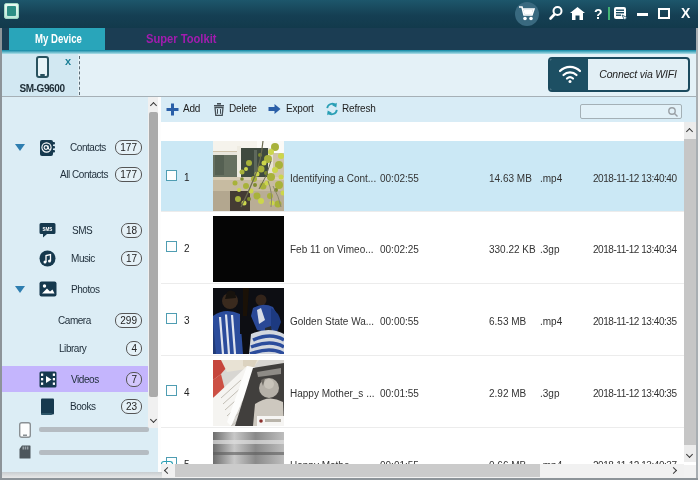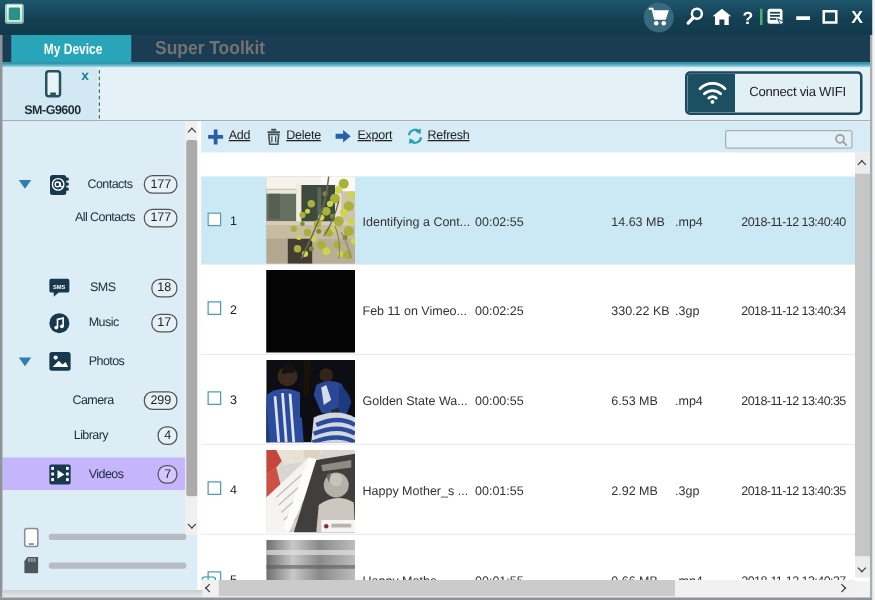--- a/index.html
+++ b/index.html
@@ -18,35 +18,35 @@
 #appicon:after { content:""; position:absolute; left:2px; top:2px; width:9px; height:10px; background:#2d8f85; border-radius:1px; }
 
 
 #cartcircle { left:515px; top:2px; width:24px; height:24px; border-radius:50%; background:#39697f; }
 .ticon { color:#fff; }
 
 
 #tabbar { left:0; top:28px; width:696px; height:22px; background:#1b3d53; }
 #tab1 { left:9px; top:28px; width:96px; height:22px; background:#29a5ba; color:#fff; font-size:12px; font-weight:bold; line-height:22px; }
 #tab1 span { display:inline-block; margin-left:26px; transform:scaleX(0.8); transform-origin:0 50%; }
-#tab2 { left:124px; top:28px; width:120px; height:22px; color:#737373; font-size:15px; font-weight:bold; line-height:22px; }
+#tab2 { left:124px; top:28px; width:120px; height:22px; color:#a21caf; font-size:12px; font-weight:bold; line-height:22px;text-align:center; }
 #tab2 span { display:inline-block; transform:scaleX(0.93); transform-origin:0 50%; }
 
 
 #tealstrip { left:0; top:50px; width:696px; height:4px; background:linear-gradient(#0c86a3,#b0e0ea); }
 
 
 #devicebar { left:2px; top:54px; width:694px; height:43px; background:#e4f1f7; }
 #devcard { left:0px; top:0px; width:76px; height:43px; background:#d2e8f2; }
 #phoneicon { left:34px; top:2px; width:13px; height:22px; border:2px solid #29525f; border-radius:3px; background:#e8f4f8; }
 #phoneicon:after { content:""; position:absolute; left:2px; bottom:0px; width:5px; height:2px; background:#29525f; border-radius:1px; }
 #devx { left:63px; top:1px; color:#1b7f96; font-size:11px; font-weight:bold; }
 #devname { left:0px; top:29px; width:80px; text-align:center; font-size:10px; letter-spacing:-0.4px; font-weight:bold; color:#1c2b34; }
 #dashsep { left:77px; top:2px; width:1px; height:39px; border-left:1px dashed #5a6b75; }
-#wifibtn { left:546px; top:3px; width:142px; height:35px; border:2px solid #1b4a5e; border-radius:4px; background:#e2eff5; overflow:hidden; }
+#wifibtn { left:546px; top:3px; width:142px; height:35px; border:2px solid #1b4a5e; border-radius:4px; background:#e2eff5; overflow:hidden;font-style:italic; }
 #wifibox { position:absolute; left:0; top:0; width:38px; height:31px; background:#1d4f63; }
 #wifitext { position:absolute; left:38px; top:0; width:100px; height:31px; text-align:center; line-height:31px; font-size:10.5px; letter-spacing:-0.2px; color:#222; }
 
 
 #sidebar { left:2px; top:97px; width:156px; height:375px; background:#dcedf5; }
 .srow { position:absolute; left:0; width:146px; height:28px; }
 .srow.sel { background:#c4b5fd; }
 .stext { position:absolute; font-size:10px; letter-spacing:-0.45px; color:#1d2c38; top:8px; }
 .sbadge { position:absolute; top:6px; right:8px; font-size:10px; color:#222; border:1px solid #555; border-radius:7px; padding:0px 4px; line-height:13px; background:rgba(255,255,255,0.25); }
 .tri { position:absolute; left:13px; top:10px; width:0; height:0; border-left:5px solid transparent; border-right:5px solid transparent; border-top:7px solid #2e7eb0; }
@@ -55,21 +55,21 @@
 
 #sscroll { left:146px; top:0px; width:11px; height:331px; background:#f0f0f0; }
 #sthumb { position:absolute; left:1px; top:15px; width:9px; height:285px; background:#ababab; border-radius:2px; }
 
 
 .sbar { position:absolute; left:37px; width:110px; height:5px; background:#b5bcc2; border-radius:2px; }
 
 
 #main { left:160px; top:97px; width:536px; height:368px; background:#fff; }
 #toolbar { left:0; top:0; width:536px; height:25px; background:#d8ecf6; }
-.tbtn { position:absolute; top:6px; font-size:10px; letter-spacing:-0.2px; color:#222;text-decoration:underline; }
+.tbtn { position:absolute; top:6px; font-size:10px; letter-spacing:-0.2px; color:#222; }
 #searchbox { left:420px; top:7px; width:102px; height:15px; background:rgba(255,255,255,0.25); border:1px solid #a4b0b6; border-radius:2px; }
 
 
 #thead { left:0; top:25px; width:524px; height:18px; background:#f1f1ef; }
 .hcell { position:absolute; top:0; height:18px; font-size:10px; letter-spacing:-0.45px; color:#222; line-height:18px; border-right:1px solid #c9c9c9; }
 .hlabel { padding-left:9px; }
 
 
 .trow { position:absolute; left:0; width:524px; height:71px; background:#fff; border-bottom:1px solid #ececec; }
 .trow.sel { background:#cbe8f5; }
@@ -218,20 +218,28 @@
           <rect x="2" y="2.5" width="2.2" height="2.4" fill="#fff"></rect>
           <rect x="2" y="7" width="2.2" height="2.4" fill="#fff"></rect>
           <rect x="2" y="11.5" width="2.2" height="2.4" fill="#fff"></rect>
           <rect x="13.8" y="2.5" width="2.2" height="2.4" fill="#fff"></rect>
           <rect x="13.8" y="7" width="2.2" height="2.4" fill="#fff"></rect>
           <rect x="13.8" y="11.5" width="2.2" height="2.4" fill="#fff"></rect>
           <path d="M7 5 L12.5 8.5 L7 12 Z" fill="#fff"></path>
         </svg>
       <div class="stext" style="left:69px">Videos</div>
         <div class="sbadge" style="right:6px">7</div>
+    </div>
+    <div class="srow" style="top:296px">
+      <svg class="sicon" width="17" height="18" viewBox="0 0 17 18">
+          <rect x="2" y="0.5" width="13" height="16" rx="1" fill="#16394e"></rect>
+          <rect x="2" y="15" width="11" height="2" rx="1" fill="#2c5568"></rect>
+        </svg>
+      <div class="stext" style="left:68px">Books</div>
+        <div class="sbadge" style="right:6px">23</div>
     </div>
 
     <div id="sscroll" class="abs">
       <div class="chvu" style="left:3px;top:6px"></div>
       <div id="sthumb"></div>
       <div class="chvd" style="left:3px;top:320px"></div>
     </div>
 
     <svg class="abs" style="left:17px;top:325px" width="12" height="16" viewBox="0 0 12 16">
         <rect x="0.7" y="0.7" width="10.6" height="14.6" rx="2" fill="#fdfdfd" stroke="#8a9094" stroke-width="1.4"></rect>

